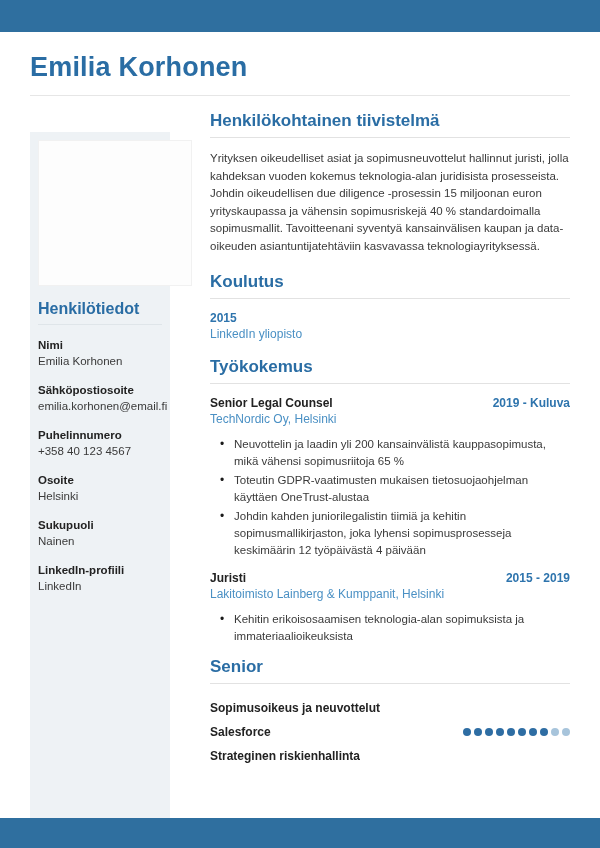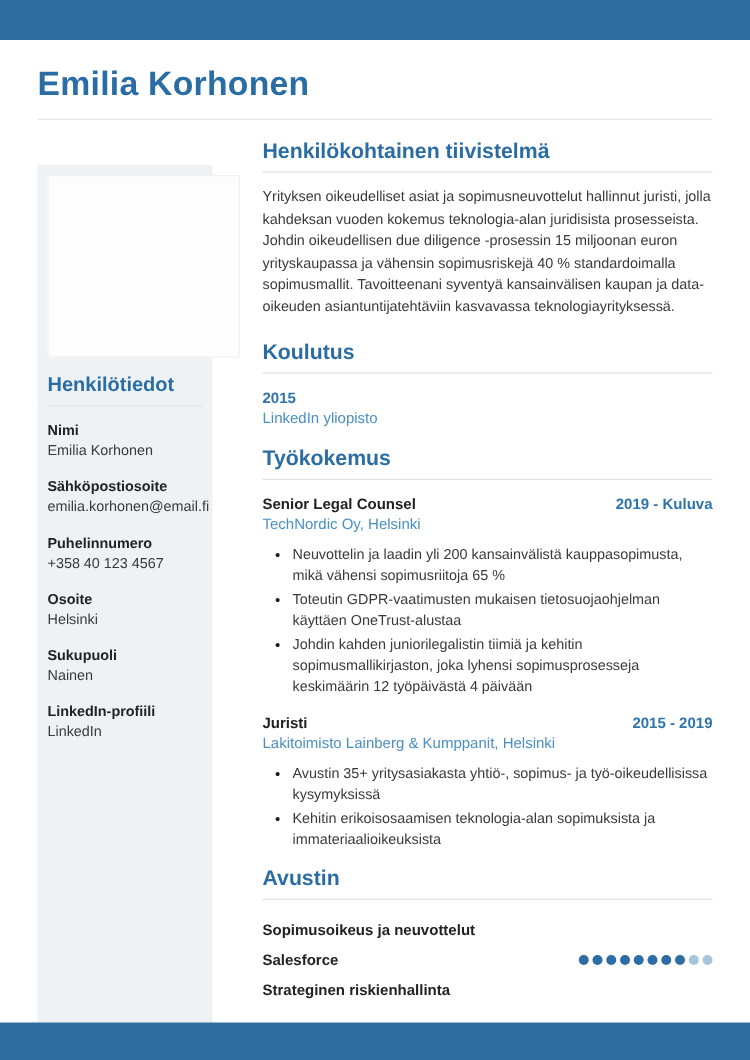--- a/index.html
+++ b/index.html
@@ -153,29 +153,28 @@
               <li>Johdin kahden juniorilegalistin tiimiä ja kehitin sopimusmallikirjaston, joka lyhensi sopimusprosesseja keskimäärin 12 työpäivästä 4 päivään</li>
             </ul>
           </div>
           <div class="job">
             <div class="entry-head">
               <span class="entry-title">Juristi</span>
               <span class="entry-period">2015 - 2019</span>
             </div>
             <div class="entry-sub">Lakitoimisto Lainberg &amp; Kumppanit, Helsinki</div>
             <ul>
-              <li>Avustin 35+ yritysasiakasta yhtiö-, sopimus- ja työ-oikeudellisissa kysymyksissä</li>
               <li>Kehitin erikoisosaamisen teknologia-alan sopimuksista ja immateriaalioikeuksista</li>
             </ul>
           </div>
         </div>
     </section>
 
     <section class="skills">
-      <h2>Avustin</h2>
+      <h2>Senior</h2>
       <div class="sec-rule"></div>
       <div id="skill-rows">
           <div class="skill-row">
             <span class="skill-name">Sopimusoikeus ja neuvottelut</span>
           </div>
           <div class="skill-row">
             <span class="skill-name">Salesforce</span>
             <div class="dots">
               <span class="dot filled"></span>
               <span class="dot filled"></span>

